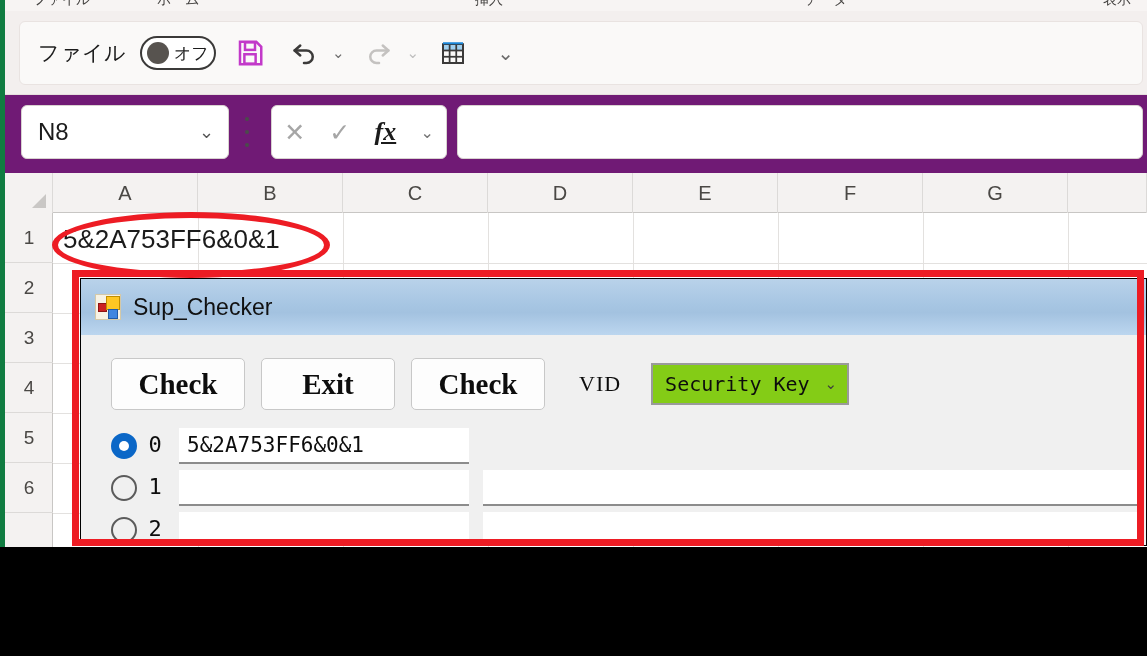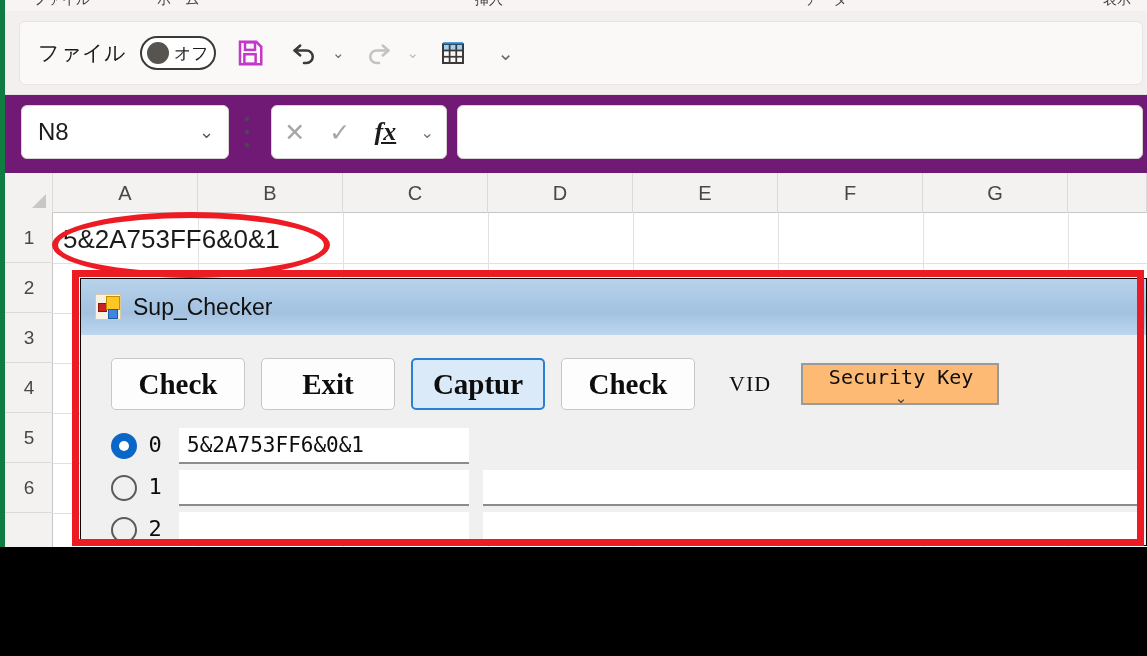--- a/index.html
+++ b/index.html
@@ -330,27 +330,26 @@
     font-family: "Liberation Serif", serif;
     font-weight: normal;
     font-size: 22px;
     color: #0d0d0d;
     margin-left: 18px;
     letter-spacing: 1px;
   }
   .combo {
     margin-left: 14px;
     width: 198px; height: 42px;
-    background: #fdba74;
+    background: #84cc16;
     border: 2px solid #9a9a9a;
     display: flex;
     align-items: center;
     justify-content: space-between;
     padding: 0 10px 0 12px;
-    flex-direction: column;
   }
   .combo .cval {
     font-family: "DejaVu Sans Mono", monospace;
     font-size: 20px;
     color: #0d0d0d;
     white-space: nowrap;
   }
   .combo .ccaret { font-size: 15px; color: #3d3d3d; }
 
   
@@ -565,21 +564,20 @@
           <i class="sq-blue"></i>
       </span>
       <span class="dlg-title">Sup_Checker</span>
     </div>
 
     <div class="dlg-body">
 
       <div class="btn-row">
         <div class="fbtn">Check</div>
         <div class="fbtn">Exit</div>
-        <div class="fbtn focused">Captur</div>
         <div class="fbtn">Check</div>
 
         <span class="vid-label">VID</span>
 
         <div class="combo">
           <span class="cval">Security Key</span>
           <span class="ccaret">⌄</span>
         </div>
       </div>
 

